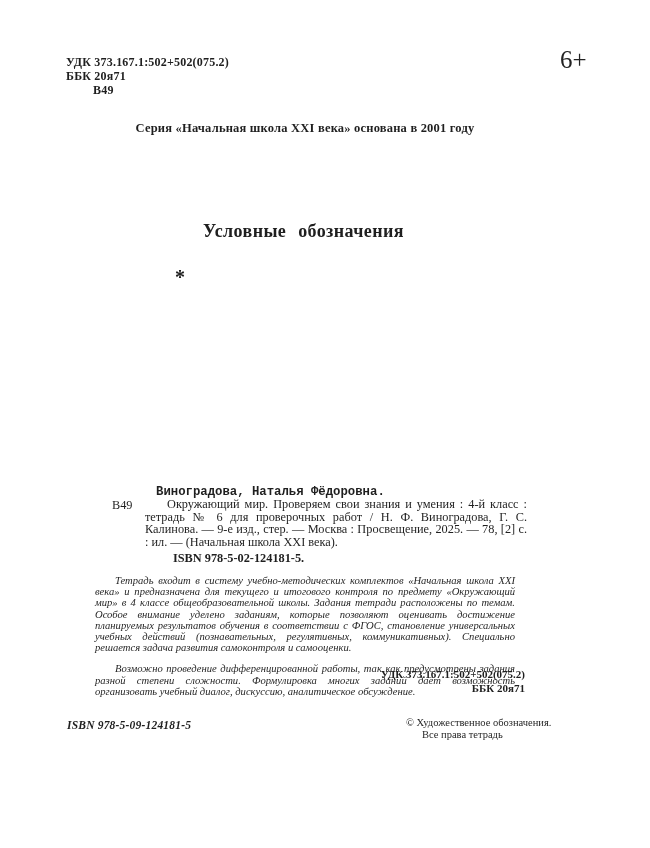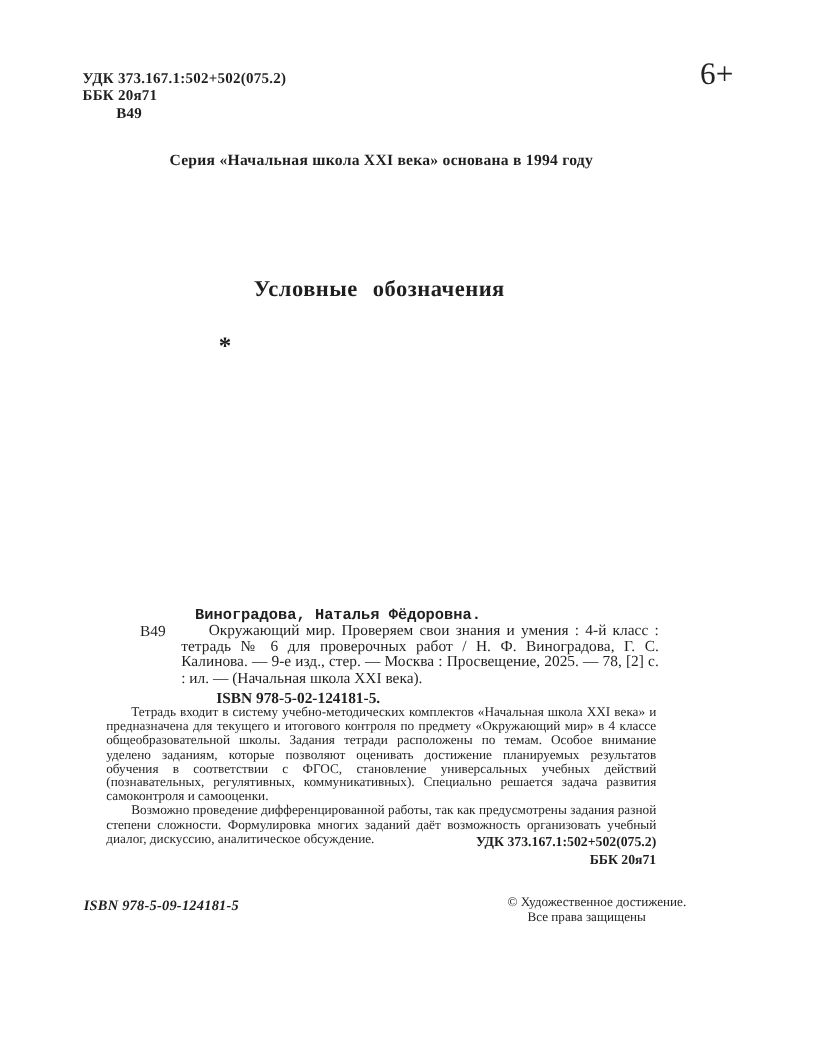--- a/index.html
+++ b/index.html
@@ -31,42 +31,42 @@
 
   
   #catalog { left: 145px; top: 486px; width: 382px; font-size: 12.3px; line-height: 12.4px; }
   .bib-author { font-weight: bold; text-indent: 11px; font-family: Liberation Mono, monospace; }
   .bib-desc { text-align: justify; text-indent: 22px; position: relative; }
   .bib-code { position: absolute; left: -33px; top: 1px; text-indent: 0; font-weight: normal; }
   .bib-isbn { font-weight: bold; text-indent: 28px; margin-top: 4px; }
 
   
   #annotation { left: 85px; top: 565px; width: 440px; font-size: 10.6px; line-height: 11.2px; text-align: justify; color: #262626; }
-  #annotation p { margin: 0; text-indent: 20px; }
+  #annotation p { margin: 10px; text-indent: 20px; font-style: italic; }
 
   
   #udk-footer { right: 125px; top: 668px; text-align: right; font-weight: bold; font-size: 11px; line-height: 13.5px; }
 
   
   #footer-isbn { left: 67px; top: 719px; font-weight: bold; font-size: 11.5px; letter-spacing: 0.2px; font-style: italic; }
   #footer-copyright { left: 406px; top: 717px; font-size: 10.5px; line-height: 11.9px; color: #262626; }
   #footer-copyright .cont { padding-left: 16px; }
 </style>
 </head>
 <body>
 
 <div id="top-imprint" class="abs">
   <div>УДК 373.167.1:502+502(075.2)</div>
   <div>ББК 20я71</div>
   <div class="code-line">В49</div>
 </div>
 
 <div id="age-badge" class="abs">6+</div>
 
-<div id="series" class="abs">Серия «Начальная школа XXI века» основана в 1994 году</div>
+<div id="series" class="abs">Серия «Начальная школа XXI века» основана в 2001 году</div>
 
 <div id="legend" class="abs">
   <div class="legend-title">Условные обозначения</div>
   <div class="legend-item">
     <span class="legend-symbol">*</span>
   </div>
 </div>
 
 <div id="catalog" class="abs">
   <div class="bib-author">Виноградова, Наталья Фёдоровна.</div>
@@ -83,15 +83,15 @@
 </div>
 
 <div id="udk-footer" class="abs">
   <div>УДК 373.167.1:502+502(075.2)</div>
   <div>ББК 20я71</div>
 </div>
 
 <div id="footer-isbn" class="abs">ISBN 978-5-09-124181-5</div>
 
 <div id="footer-copyright" class="abs">
-  <div>© Художественное достижение.</div>
-  <div class="cont">Все права защищены</div>
+  <div>© Художественное обозначения.</div>
+  <div class="cont">Все права тетрадь</div>
 </div>
 
 </body></html>

